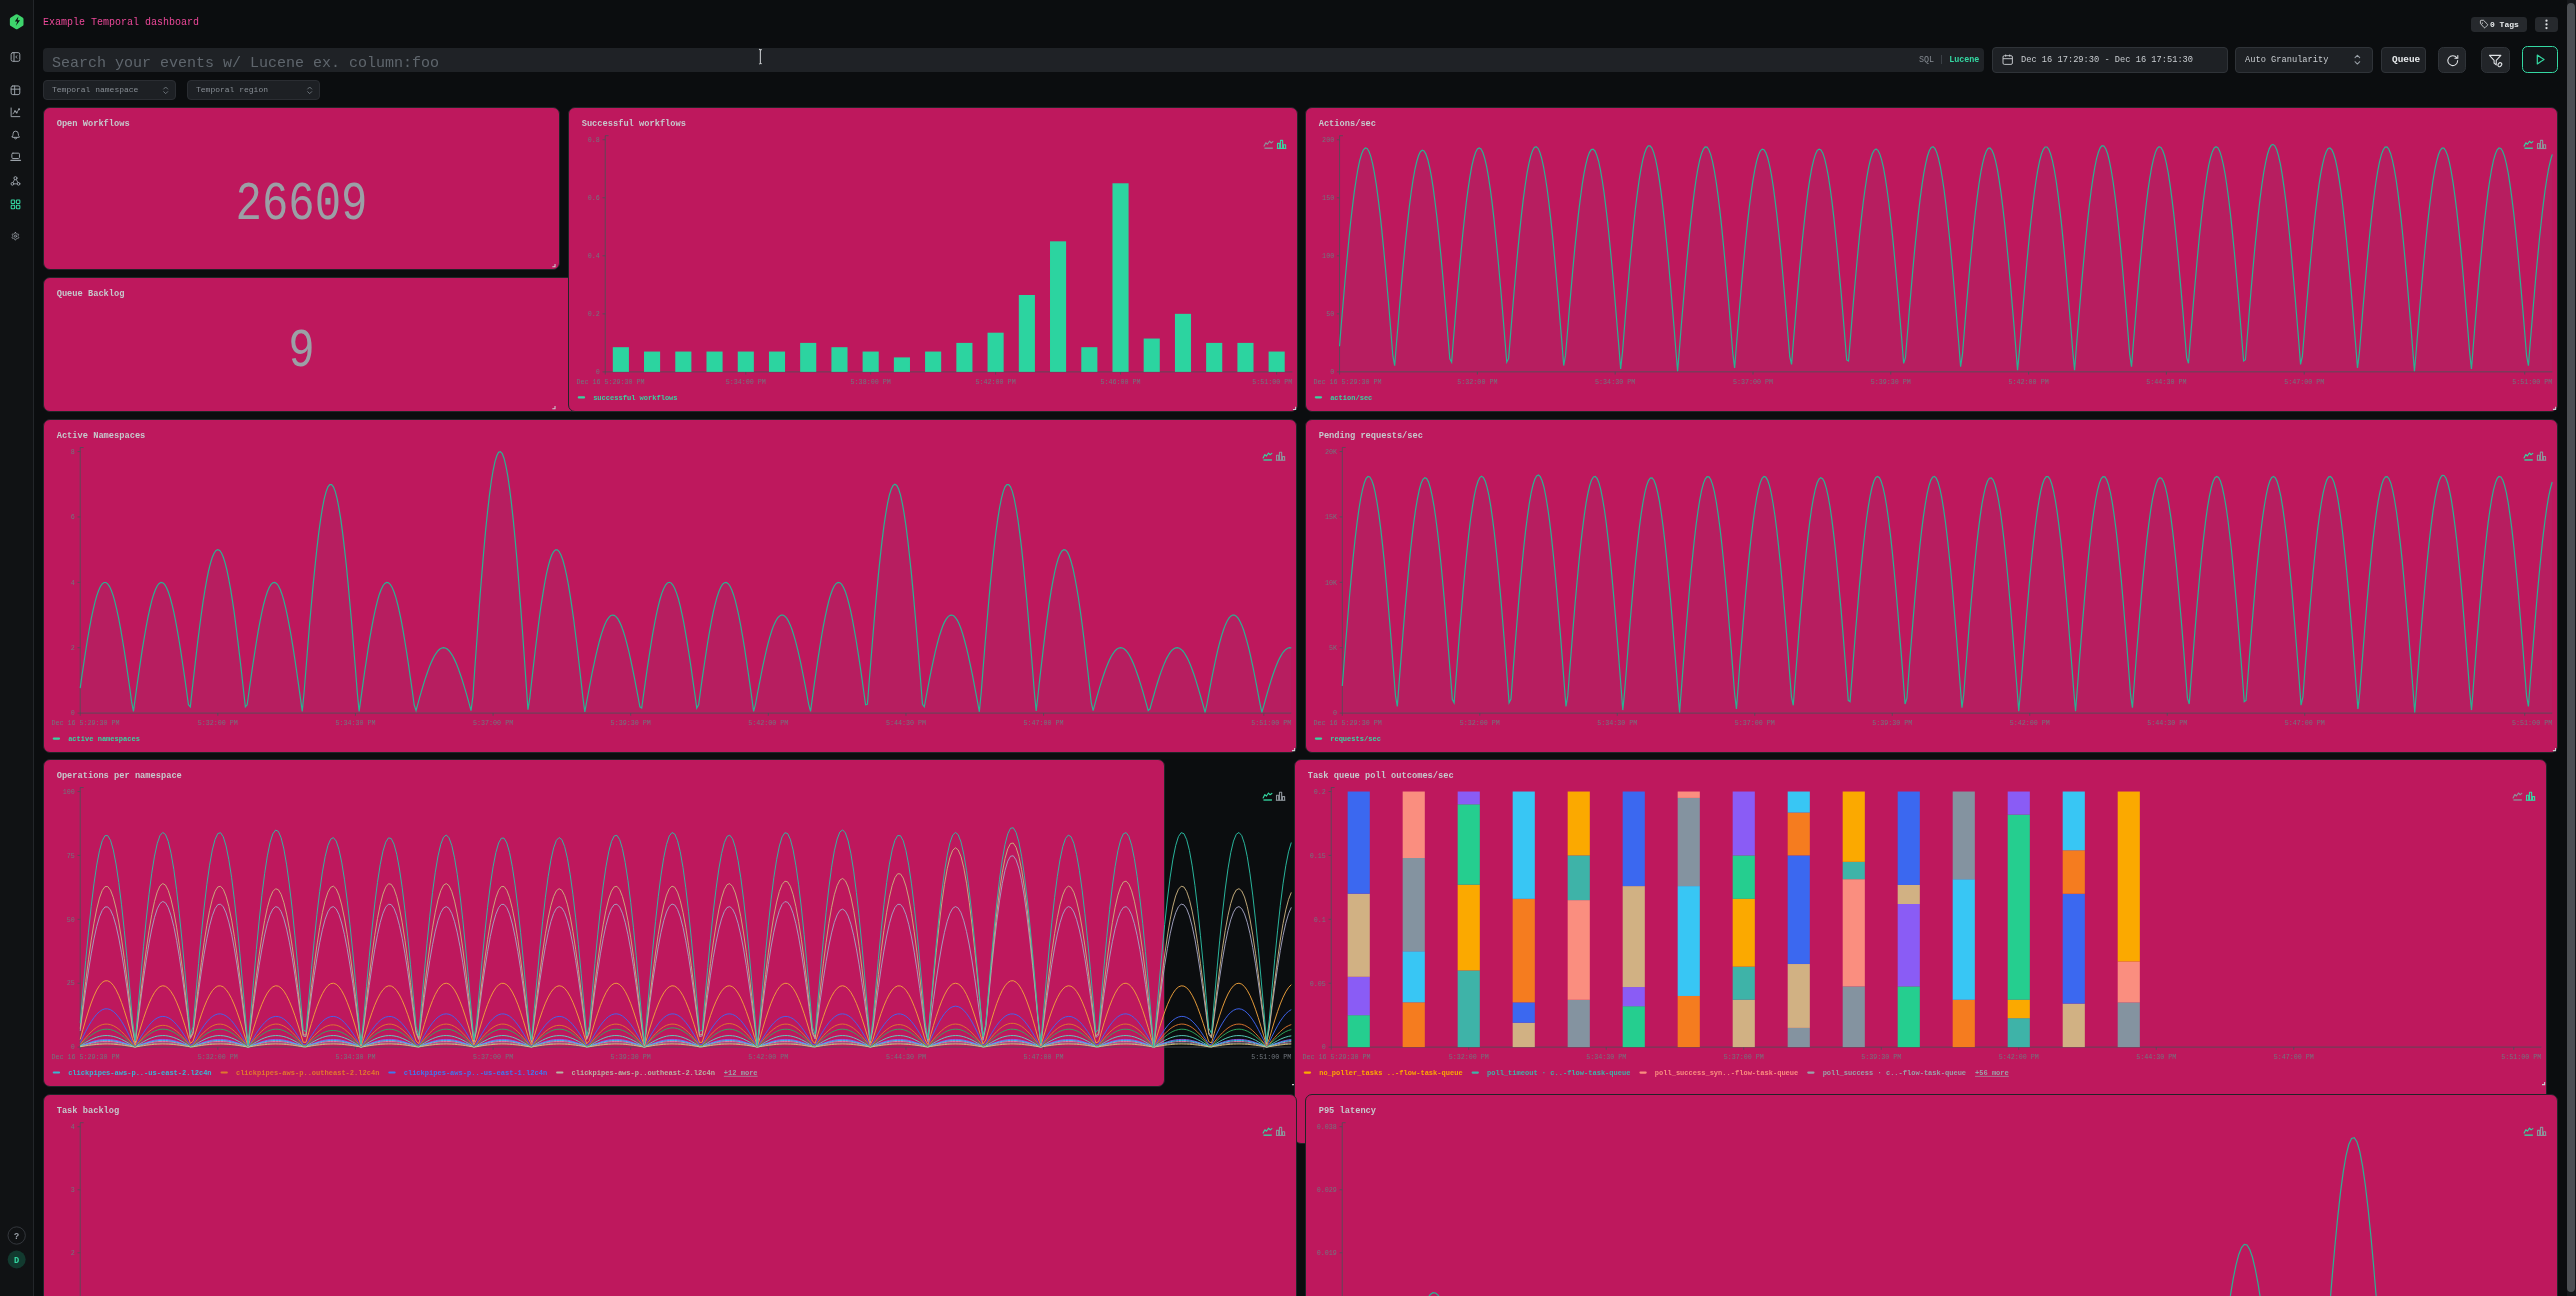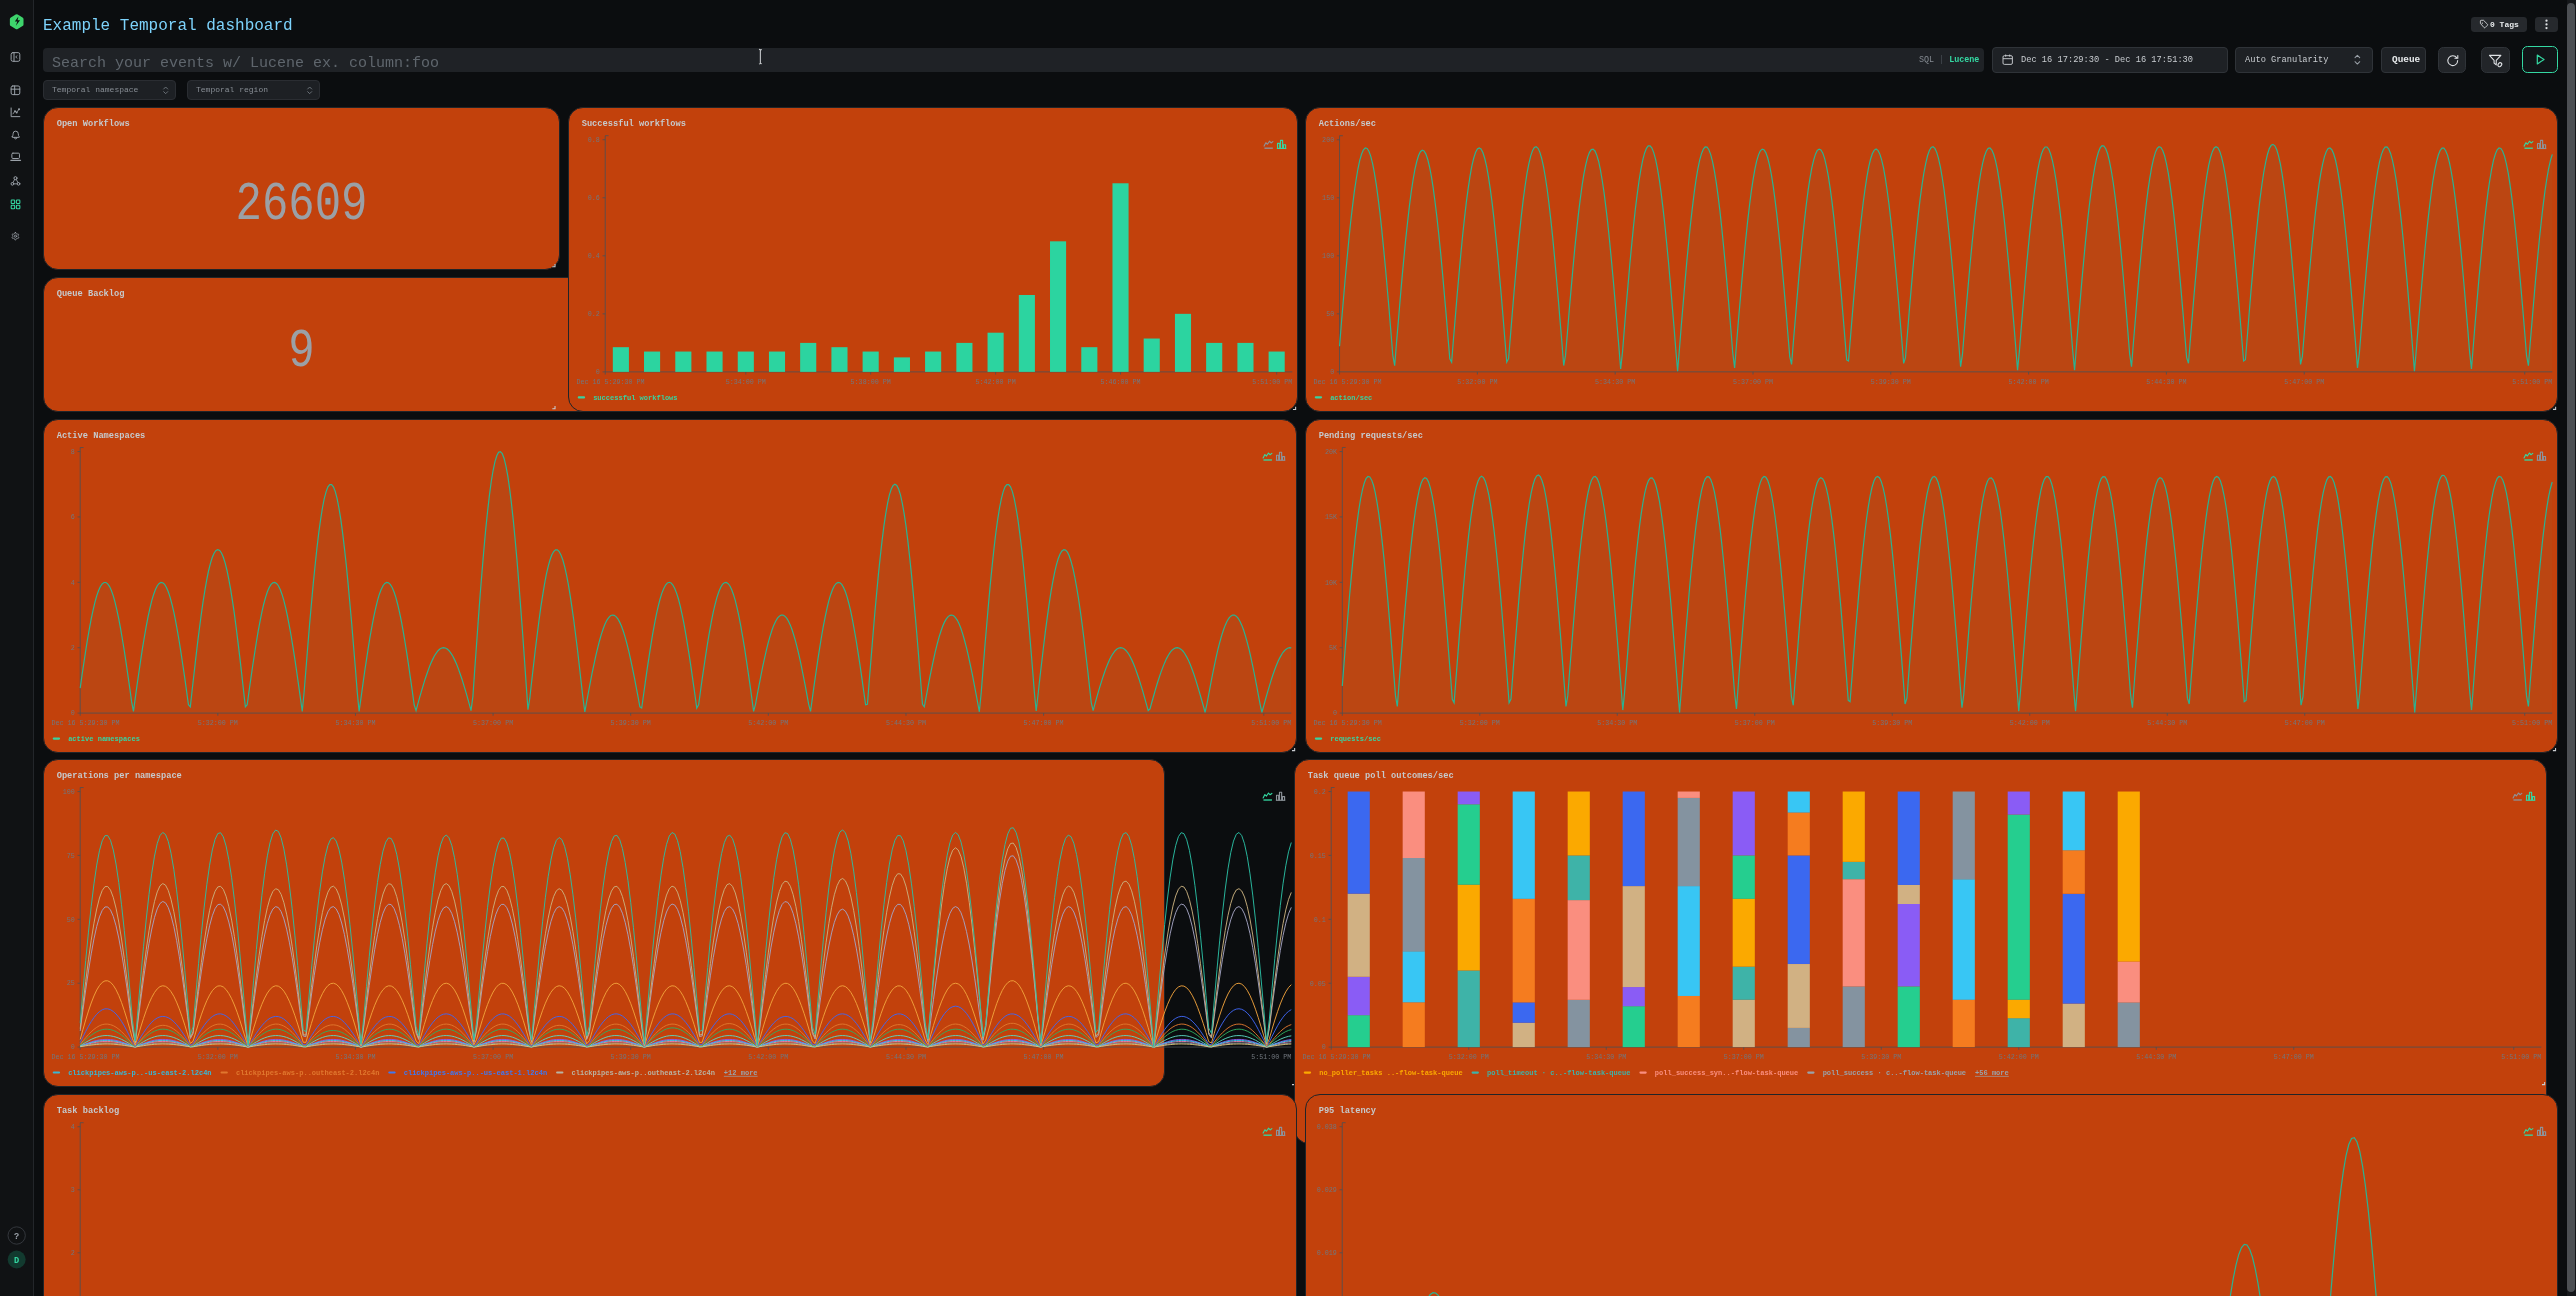--- a/index.html
+++ b/index.html
@@ -1,16 +1,16 @@
 <!DOCTYPE html>
 <html style="font-size:10.7px"><head><meta charset="utf-8"><style>
 *{margin:0;padding:0;box-sizing:border-box}
 html,body{width:2576px;height:1297px;overflow:hidden;background:#0b0d0f;font-family:"Liberation Mono",monospace}
 .abs{position:absolute}
-.panel{position:absolute;background:#c2410c;border:0.7px solid #212428;border-radius:15px}
+.panel{position:absolute;background:#be185d;border:0.7px solid #212428;border-radius:7px}
 .ptitle{position:absolute;left:12.7px;top:10.7px;font-size:8.7px;font-weight:700;color:#c6cacd;letter-spacing:0px}
 .ax{font-family:"Liberation Mono",monospace;font-size:10px;fill:#71777e}
 .leg{font-family:"Liberation Mono",monospace;font-size:10.5px;font-weight:700}
 .statnum{position:absolute;color:#9ba0a6;font-size:44px;transform:scaleY(1.2);letter-spacing:0px}
 .box{position:absolute;background:#1f2226;border-radius:4px}
 .obox{position:absolute;background:#1e2125;border:0.7px solid #2f3338;border-radius:4px}
 .ibtn{position:absolute;background:#222529;border:0.7px solid #2f3338;border-radius:5.4px}
 </style></head><body>
 
 <div class="abs" style="left:0;top:0;width:34px;height:1297px;background:#101214;border-right:0.7px solid #23262a"></div>
@@ -56,21 +56,21 @@
     </g>
     <g transform="translate(16.5,341.5) scale(0.55)" fill="none" stroke="#9aa1a8" stroke-width="2.2" stroke-linecap="round" stroke-linejoin="round">
       <path d="M12.22 2h-.44a2 2 0 0 0-2 2v.18a2 2 0 0 1-1 1.73l-.43.25a2 2 0 0 1-2 0l-.15-.08a2 2 0 0 0-2.73.73l-.22.38a2 2 0 0 0 .73 2.73l.15.1a2 2 0 0 1 1 1.72v.51a2 2 0 0 1-1 1.74l-.15.09a2 2 0 0 0-.73 2.73l.22.38a2 2 0 0 0 2.73.73l.15-.08a2 2 0 0 1 2 0l.43.25a2 2 0 0 1 1 1.73V20a2 2 0 0 0 2 2h.44a2 2 0 0 0 2-2v-.18a2 2 0 0 1 1-1.73l.43-.25a2 2 0 0 1 2 0l.15.08a2 2 0 0 0 2.73-.73l.22-.39a2 2 0 0 0-.73-2.73l-.15-.08a2 2 0 0 1-1-1.74v-.5a2 2 0 0 1 1-1.74l.15-.09a2 2 0 0 0 .73-2.73l-.22-.38a2 2 0 0 0-2.73-.73l-.15.08a2 2 0 0 1-2 0l-.43-.25a2 2 0 0 1-1-1.73V4a2 2 0 0 0-2-2z"></path>
       <circle cx="12" cy="12" r="3"></circle>
     </g>
     <circle cx="25" cy="1847" r="13" fill="none" stroke="#3c4046" stroke-width="1.2"></circle>
     <text x="25" y="1852" text-anchor="middle" style="font:700 13px 'Liberation Mono'" fill="#9aa1a8">?</text>
     <circle cx="25" cy="1883" r="13.5" fill="#123a2f"></circle>
     <text x="25" y="1888" text-anchor="middle" style="font:700 13px 'Liberation Mono'" fill="#34d8a2">D</text>
   </svg>
-<div class="abs" style="left:43px;top:17.4px;font-size:16px;font-weight:500;color:#7dd3fc">Example Temporal dashboard</div>
+<div class="abs" style="left:43px;top:17.4px;font-size:10px;font-weight:500;color:#ec4899">Example Temporal dashboard</div>
 <div class="abs" style="left:2471px;top:17.4px;width:56px;height:14.8px;background:#26292d;border-radius:3.4px"></div>
 <svg class="abs" width="81" height="20" style="left:2477px;top:17.4px" viewBox="0 0 120 30">
 <path d="M3 8.5 v-4.5 a1.5 1.5 0 0 1 1.5 -1.5 h4.5 l7.5 7.5 a1.5 1.5 0 0 1 0 2.1 l-4.4 4.4 a1.5 1.5 0 0 1 -2.1 0 Z" fill="none" stroke="#dfe2e5" stroke-width="1.6" transform="translate(2,3) scale(0.78)"></path>
 <circle cx="7.2" cy="9.2" r="0.9" fill="#dfe2e5"></circle>
   </svg>
 <div class="abs" style="left:2490px;top:19.5px;font-size:8px;font-weight:700;color:#e8ebed">0 Tags</div>
 <div class="abs" style="left:2535px;top:17.4px;width:23px;height:14.8px;background:#26292d;border-radius:3.4px"></div>
 <svg class="abs" width="23" height="14.8" style="left:2535px;top:17.4px" viewBox="0 0 34 22">
     <g fill="#dfe2e5">
 <circle cx="17" cy="5.5" r="1.7"></circle>

